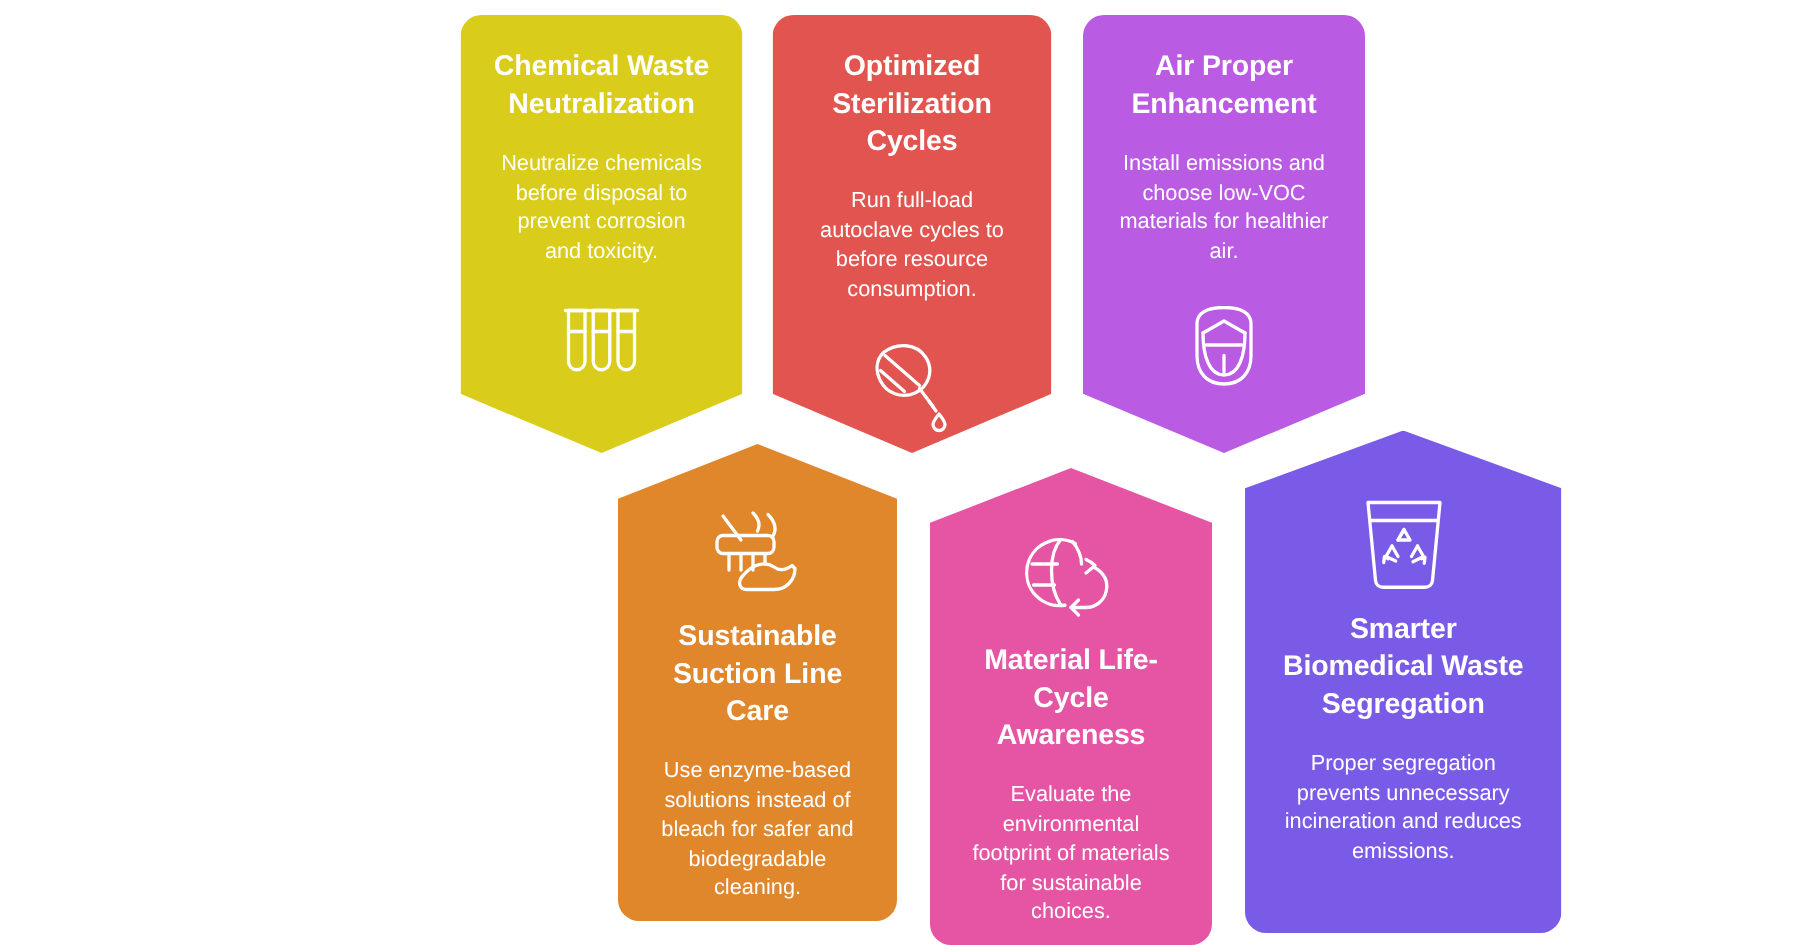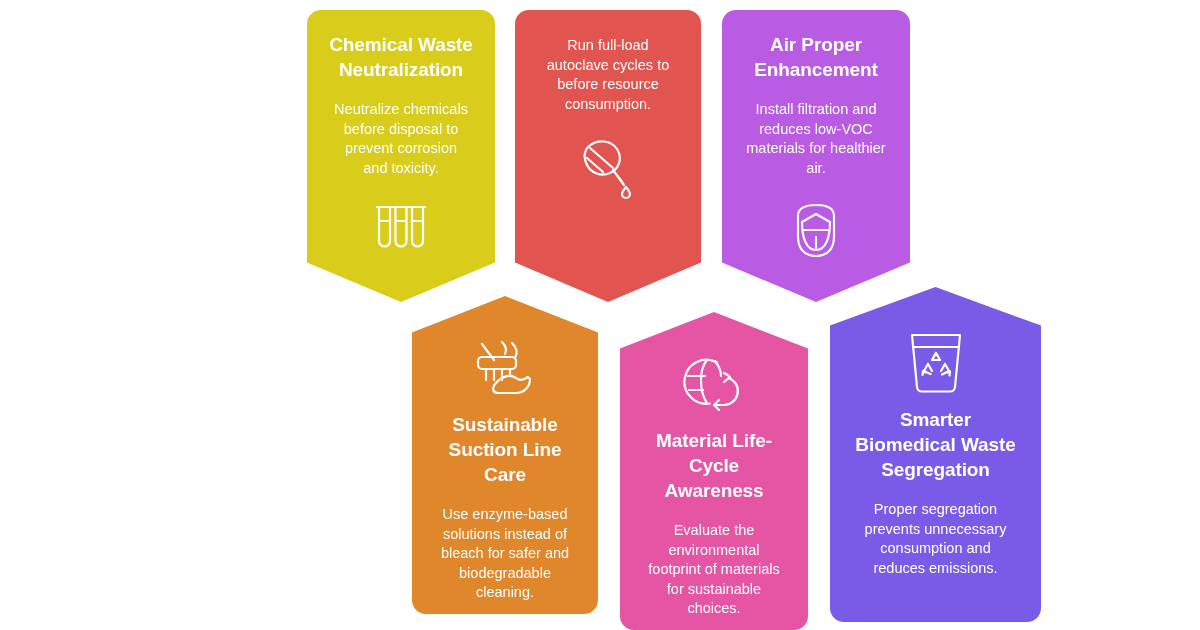--- a/index.html
+++ b/index.html
@@ -95,35 +95,36 @@
       <path d="M23.5 3 h11 v34 a5.5 5.5 0 0 1 -11 0 Z"></path>
       <path d="M21.5 3 h15"></path>
       <path d="M23.5 17 h11"></path>
       <path d="M40 3 h11 v34 a5.5 5.5 0 0 1 -11 0 Z"></path>
       <path d="M38 3 h15"></path>
       <path d="M40 17 h11"></path>
     </svg>
       </span>
     </div>
     <div class="card top" style="left: 515px; top: 10px; width: 186px; height: 292px; background: rgb(225, 84, 79);">
+      <h3 class="card-title">Optimized Sterilization Cycles</h3>
       <p class="card-desc">Run full-load autoclave cycles to before resource consumption.</p>
       <span class="card-icon">
         <svg width="62" height="60" viewBox="0 0 62 60" fill="none" stroke="currentColor" stroke-width="2.2" stroke-linecap="round" stroke-linejoin="round">
       <path d="M12 6 C21 -1 34 0 40 9 C46 18 42 29 33 33 C24 37 14 33 10 25 C6.5 18 7 11 12 6 Z"></path>
       <path d="M13 8 L36 28"></path>
       <path d="M10 18 L26 32"></path>
       <path d="M36 30 L45 42"></path>
       <path d="M42 38 L47 45"></path>
       <path d="M49 47 C51.6 50.2 53 52 53 54 a4 4 0 0 1 -8 0 c0 -2 1.4 -3.8 4 -7 Z"></path>
     </svg>
       </span>
     </div>
     <div class="card top" style="left: 722px; top: 10px; width: 188px; height: 292px; background: rgb(185, 91, 227);">
       <h3 class="card-title">Air Proper Enhancement</h3>
-      <p class="card-desc">Install filtration and reduces low-VOC materials for healthier air.</p>
+      <p class="card-desc">Install emissions and choose low-VOC materials for healthier air.</p>
       <span class="card-icon">
         <svg width="64" height="54" viewBox="0 0 64 54" fill="none" stroke="currentColor" stroke-width="2.2" stroke-linecap="round" stroke-linejoin="round">
       <path d="M14 12 C14 4.5 21 1 32 1 C43 1 50 4.5 50 12 L50 33 C50 45 43 52 32 52 C21 52 14 45 14 33 Z"></path>
       <path d="M18 18 L32 10 L46 18"></path>
       <path d="M18 18 C18 33 22 46 32 46 C42 46 46 33 46 18"></path>
       <path d="M20 26 H44"></path>
       <path d="M32 33 V44"></path>
     </svg>
       </span>
     </div>
@@ -169,15 +170,15 @@
       <path d="M30 22 L26 29"></path>
       <path d="M22 33 L18 40 L24.5 43"></path>
       <path d="M22 33 L26 40"></path>
       <path d="M39 33 L43 40 L36 43.5"></path>
       <path d="M39 33 L35 40"></path>
       <path d="M19.5 41.5 L17 40 L16.5 44"></path>
       <path d="M41.5 41.5 L44 40.5 L43.5 44.5"></path>
     </svg>
       </span>
       <h3 class="card-title">Smarter Biomedical Waste Segregation</h3>
-      <p class="card-desc">Proper segregation prevents unnecessary consumption and reduces emissions.</p>
+      <p class="card-desc">Proper segregation prevents unnecessary incineration and reduces emissions.</p>
     </div>
   </div>
 
 </body></html>

